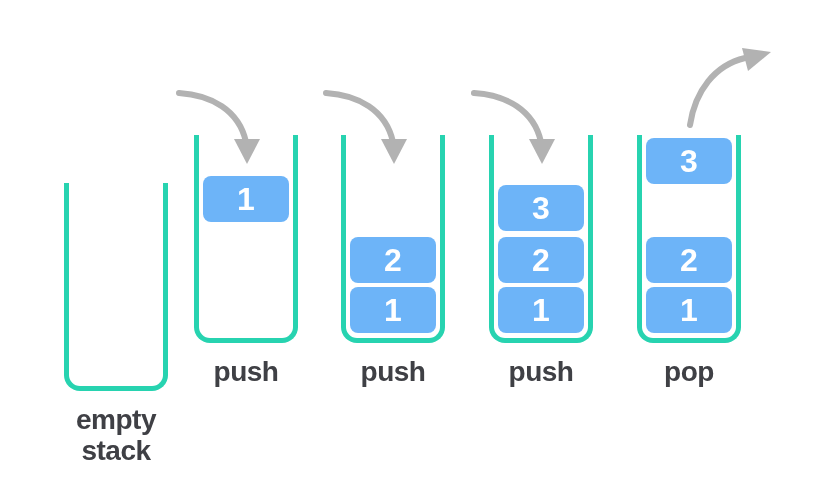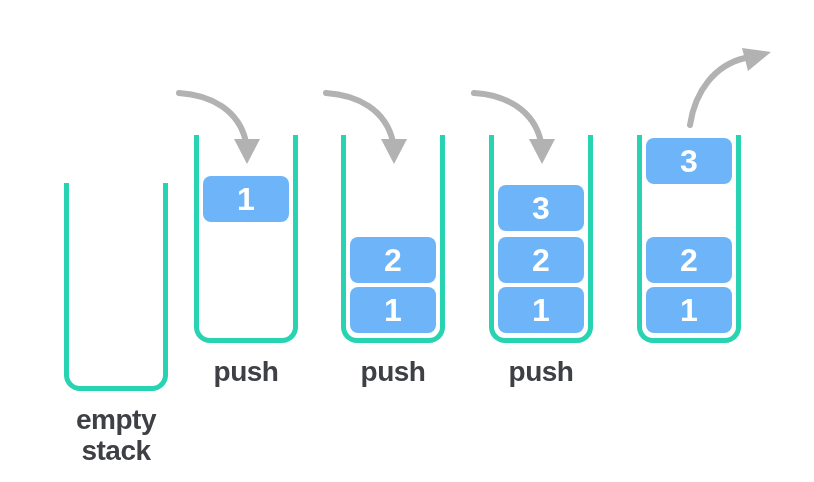--- a/index.html
+++ b/index.html
@@ -116,15 +116,16 @@
 
   <div class="stack-group" id="stack-4">
     <svg class="arrow-svg arrow-pop" width="90" height="85" viewBox="0 0 90 85">
       <path d="M 7 80 C 12 46 32 20 62 13" fill="none" stroke="#b2b2b2" stroke-width="6" stroke-linecap="round"></path>
       <polygon points="59,3 65,26 88,7" fill="#b2b2b2"></polygon>
     </svg>
     <div class="container"></div>
     <div class="block slot-rim">3</div>
     <div class="block slot-mid">2</div>
     <div class="block slot-bottom">1</div>
+    <div class="label">pop</div>
   </div>
 
 </div>
 
 </body></html>

